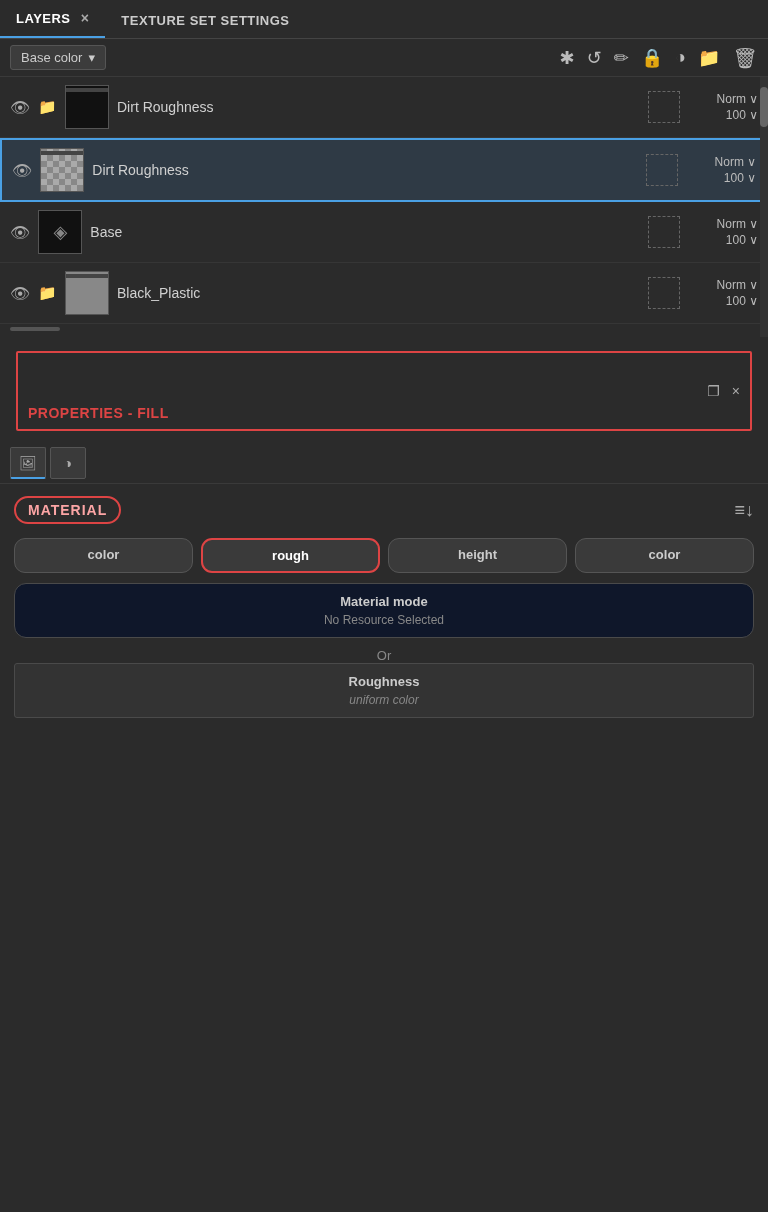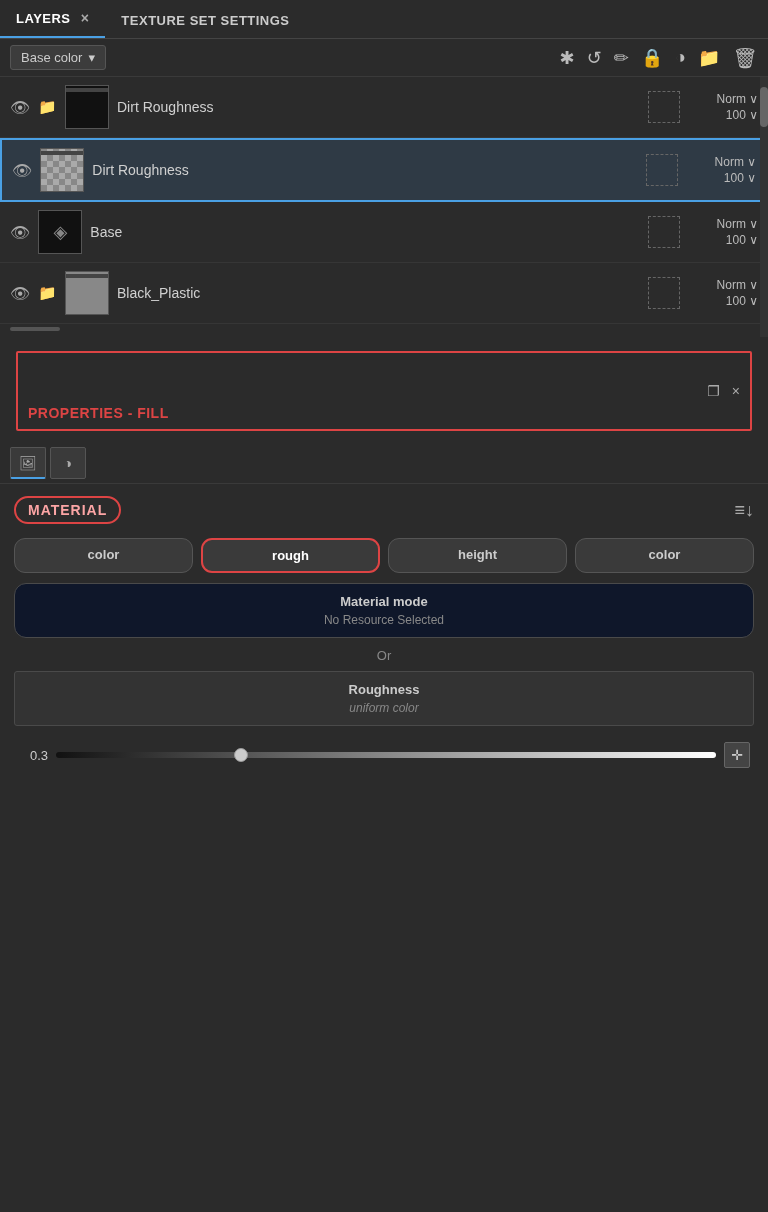--- a/index.html
+++ b/index.html
@@ -308,30 +308,30 @@
     }
     .material-mode-sub {
       font-size: 12px;
       color: #888;
     }
 
     .or-divider {
       text-align: center;
       color: #888;
       font-size: 13px;
-      margin: 8px 0;
+      margin: 0 0;
     }
 
     .roughness-box {
       background: #333;
       border: 1px solid #4a4a4a;
       border-radius: 3px;
       padding: 10px 26px;
       text-align: center;
-      margin-bottom: 10px;
+      margin-bottom: 4px;
     }
     .roughness-title {
       font-size: 13px;
       font-weight: bold;
       color: #ccc;
       margin-bottom: 4px;
     }
     .roughness-sub {
       font-size: 12px;
       color: #888;
@@ -538,21 +538,14 @@
       <div class="material-mode-sub">No Resource Selected</div>
     </div>
 
     <div class="or-divider">Or</div>
 
     <div class="roughness-box">
       <div class="roughness-title">Roughness</div>
       <div class="roughness-sub">uniform color</div>
     </div>
 
-    <div class="slider-area">
-      <span class="slider-value">0.3</span>
-      <div class="slider-track">
-        <div class="slider-thumb"></div>
-      </div>
-      <div class="slider-move-icon">✛</div>
-    </div>
   </div>
 </div>
 
 </body></html>

